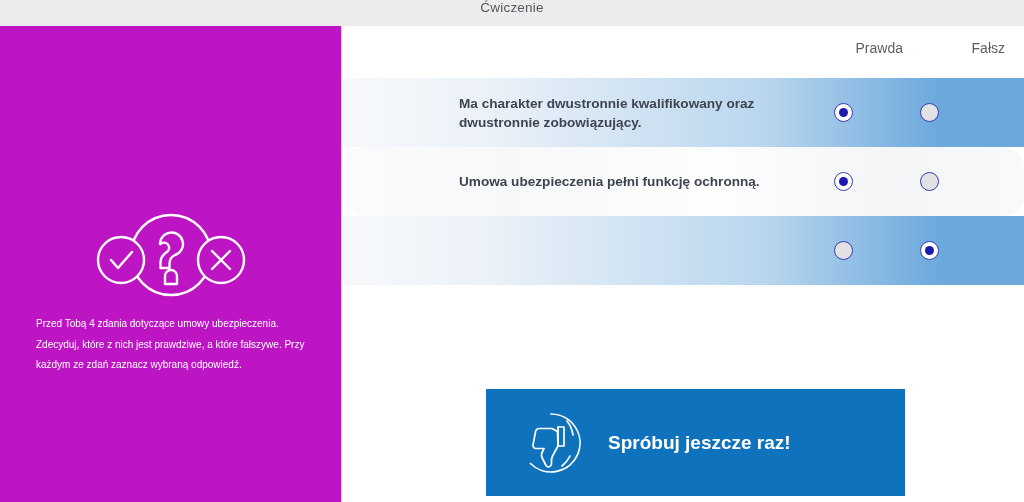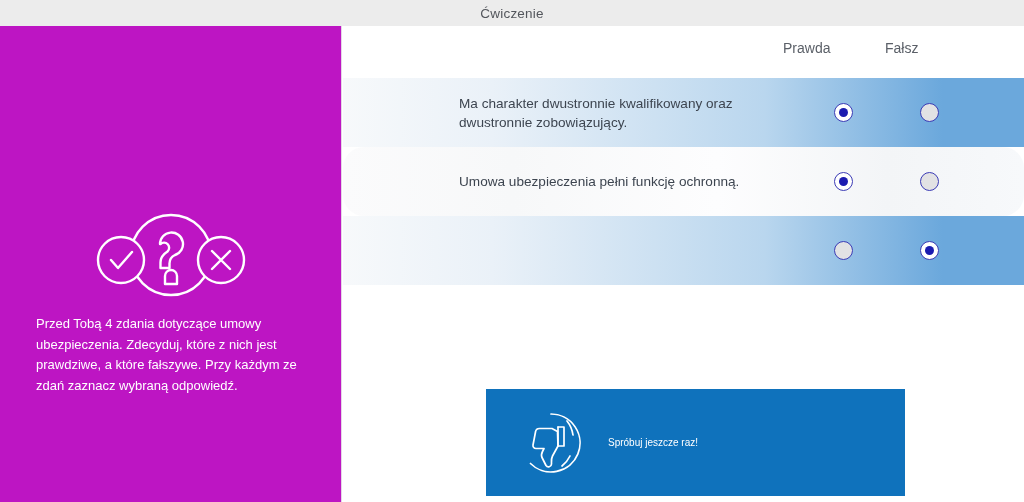--- a/index.html
+++ b/index.html
@@ -8,66 +8,66 @@
     background:#ffffff;
     font-family:"Liberation Sans", sans-serif;
     -webkit-font-smoothing:antialiased;
   }
   .app{position:relative;width:1024px;height:502px;overflow:hidden;background:#fff;}
 
   
   .titlebar{
     position:absolute;left:0;top:0;width:1024px;height:26px;
     background:#ececec;
-    display:flex;align-items:center;justify-content:center;
+    display:flex;justify-content:center;
   }
   .titlebar .title{
     font-size:13.5px;color:#53565c;letter-spacing:.2px;
   }
 
   
   .side{
     position:absolute;left:0;top:26px;width:342px;height:476px;
     background:#bd15c3;
     border-right:1px solid #e4d6e6;
     box-sizing:border-box;
     overflow:hidden;
   }
   .side-icon{
     position:absolute;left:50%;top:182px;transform:translateX(-50%);
     width:150px;height:95px;
   }
   .side-text{
     position:absolute;left:36px;top:288px;width:272px;
-    color:#ffffff;font-size:13px;line-height:20.5px;
+    color:#ffffff;font-size:10px;line-height:20.5px;
   }
 
   
   .content{
     position:absolute;left:343px;top:26px;width:681px;height:476px;
     background:#ffffff;overflow:hidden;
   }
 
   
   .hdr{
     position:absolute;left:0;top:0;width:681px;height:52px;
     background:#ffffff;
   }
   .hdr .col{
     position:absolute;top:14px;
-    font-size:14px;color:#5b6068;text-align:left;width:120px;
+    font-size:14px;color:#5b6068;text-align:right;width:120px;
   }
   .hdr .col-true{left:440px;}
   .hdr .col-false{left:542px;}
 
   
   .rows{position:absolute;left:0;top:52px;width:681px;}
   .row{
     position:relative;width:681px;height:69px;
-    display:flex;align-items:center;
+    display:flex;align-items:center;font-weight:bold;
   }
   .row.odd{
     background:linear-gradient(to right,#f7f9fb 0%,#eaf1f8 22%,#b9d6ee 62%,#6ba8dc 88%,#6ba8dc 100%);
   }
   .row.even{
     background:linear-gradient(to right,#fbfbfc 0%,#f7f8f9 25%,#fdfdfe 55%,#f3f5f7 80%,#f7f9fb 100%);
     border-radius:21px;
   }
   .q-text{
     position:absolute;left:116px;width:310px;
@@ -93,21 +93,21 @@
   }
 
   
   .feedback{
     position:absolute;left:143px;top:363px;width:419px;height:107px;
     background:#0f72bc;
     display:flex;align-items:center;
   }
   .fb-icon{margin-left:34px;width:62px;height:62px;flex:0 0 auto;}
   .fb-texts{margin-left:26px;color:#ffffff;}
-  .fb-title{font-size:10px;line-height:23px;}
+  .fb-title{font-size:19px;line-height:23px;font-weight:bold;}
   .fb-sub{font-size:13.4px;line-height:23px;}
 </style>
 </head>
 <body>
 
 <div class="app">
 
   <div class="titlebar">
     <div class="title">Ćwiczenie</div>
   </div>

